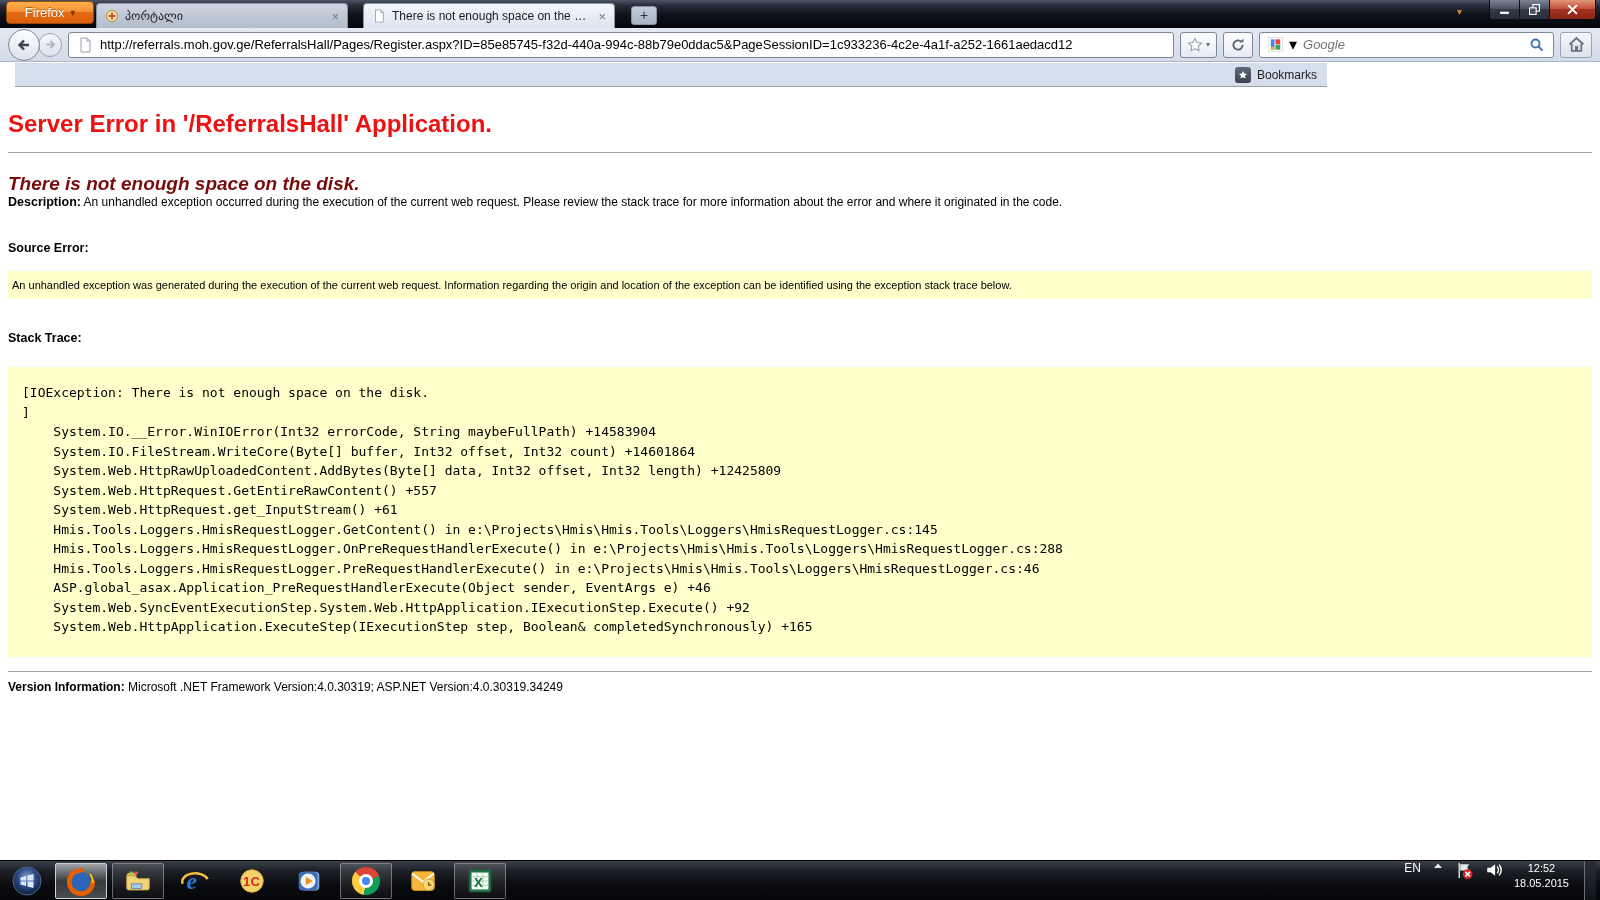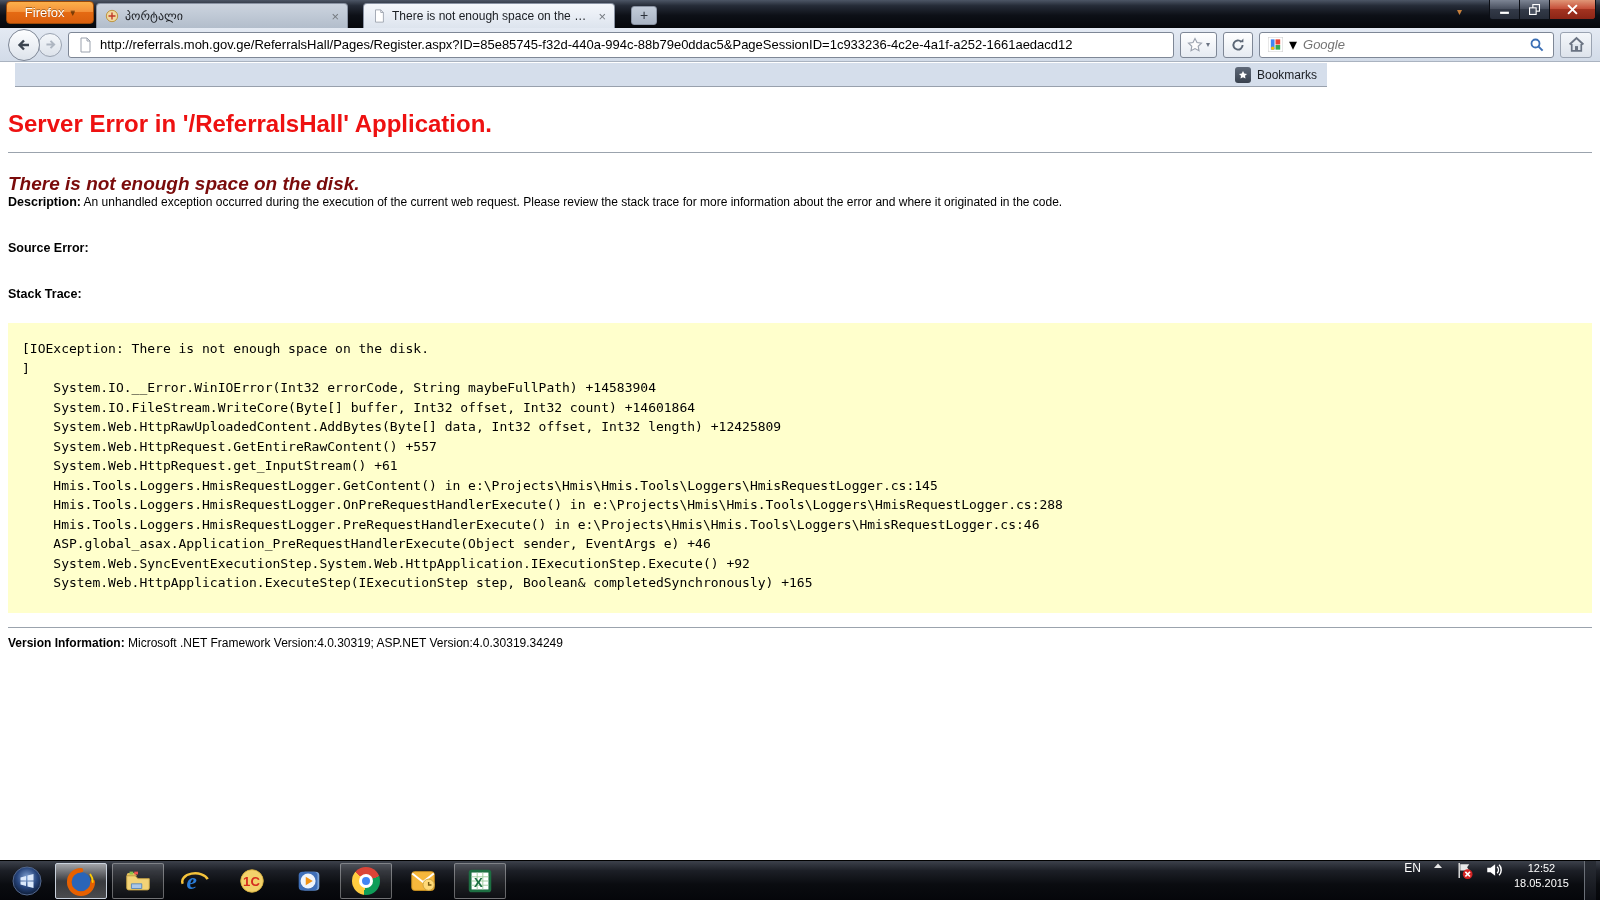--- a/index.html
+++ b/index.html
@@ -217,20 +217,21 @@
 
   <div class="page">
     <div class="err-h1">Server Error in '/ReferralsHall' Application.</div>
     <hr class="rule">
     <div class="err-h2">There is not enough space on the disk.</div>
 
     <div class="meta-line"><b>Description:</b><span> An unhandled exception occurred during the execution of the current web request. Please review the stack trace for more information about the error and where it originated in the code.</span></div>
 
 
     <div class="section-heading">Source Error:</div>
+    <div class="yellow-note">An unhandled exception was generated during the execution of the current web request. Information regarding the origin and location of the exception can be identified using the exception stack trace below.</div>
 
     <div class="section-heading">Stack Trace:</div>
     <div class="yellow-stack">
       <pre>[IOException: There is not enough space on the disk.
 ]
     System.IO.__Error.WinIOError(Int32 errorCode, String maybeFullPath) +14583904
     System.IO.FileStream.WriteCore(Byte[] buffer, Int32 offset, Int32 count) +14601864
     System.Web.HttpRawUploadedContent.AddBytes(Byte[] data, Int32 offset, Int32 length) +12425809
     System.Web.HttpRequest.GetEntireRawContent() +557
     System.Web.HttpRequest.get_InputStream() +61

